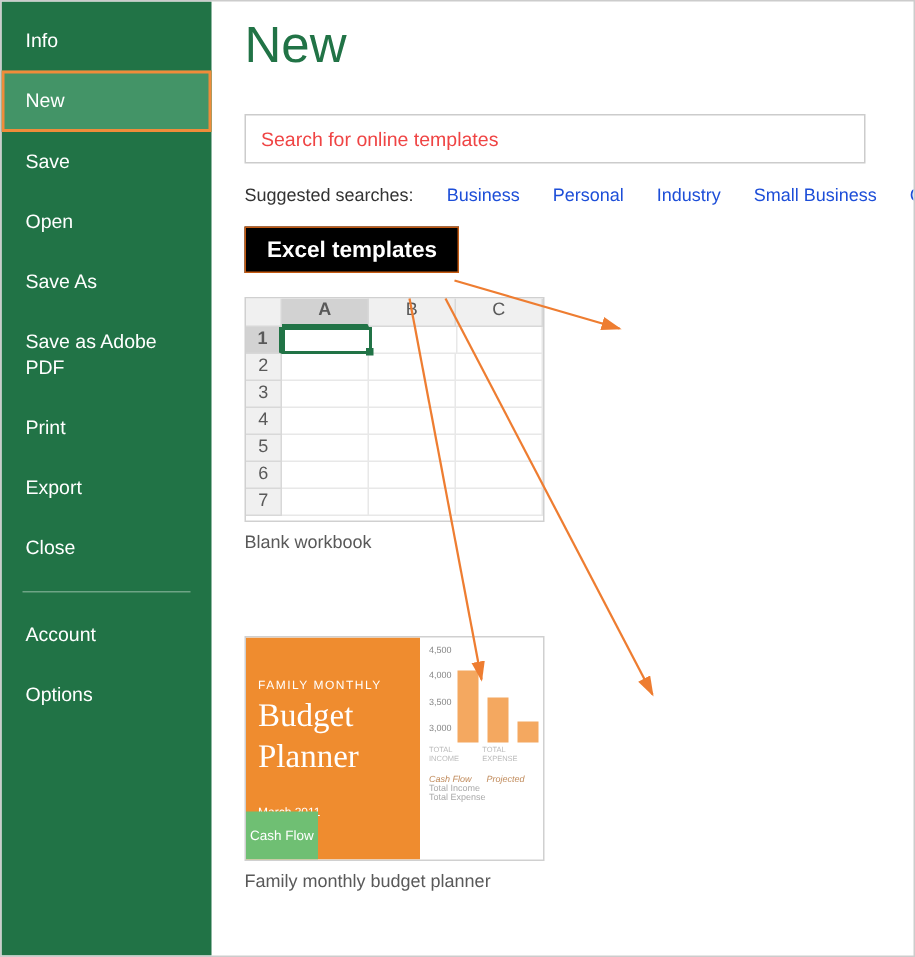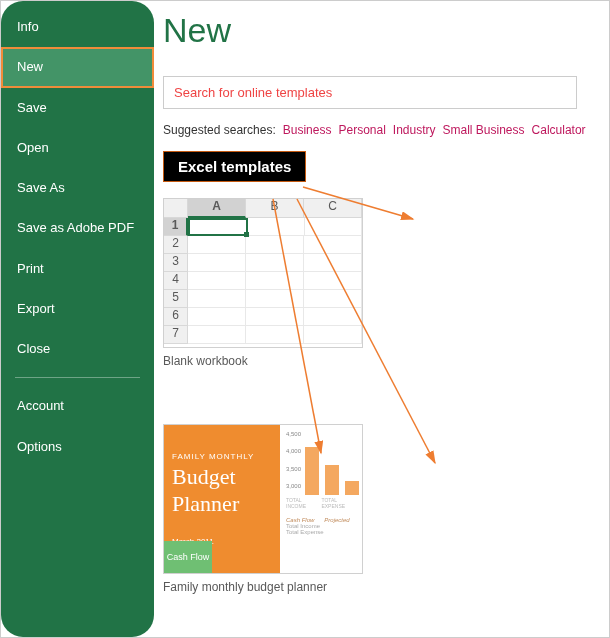--- a/index.html
+++ b/index.html
@@ -1,26 +1,26 @@
 <!DOCTYPE html>
 <html><head>
 <meta charset="utf-8">
 <style>
 * { box-sizing: border-box; margin: 0; padding: 0; }
 body { font-family: "Segoe UI", Arial, sans-serif; width: 610px; height: 638px; overflow: hidden; position: relative; background: #fff; border: 1px solid #ccc; }
-.sidebar { position: absolute; left: 0; top: 0; width: 153px; height: 100%; background: #217346; color: #fff; padding-top: 6px; border-radius: 22px; }
+.sidebar { position: absolute; left: 0; top: 0; width: 140px; height: 100%; background: #217346; color: #fff; padding-top: 6px; }
 .sidebar-item { padding: 10px 14px; font-size: 13px; cursor: pointer; border: 2px solid transparent; line-height: 1.25; }
 .sidebar-item.selected { background: #439467; border: 2px solid #f08c3a; }
 .sidebar-divider { height: 1px; background: rgba(255,255,255,0.35); margin: 8px 14px; }
 .main { position: absolute; left: 128px; top: 0; right: 0; bottom: 0; padding: 10px 0 0 34px; }
 .page-title { font-size: 34px; font-weight: 300; color: #217346; margin-bottom: 26px; }
 .search-box { width: 414px; border: 1px solid #ccc; padding: 8px 10px; font-size: 13px; color: #ef4444; cursor: text; }
-.suggest-row { margin-top: 14px; font-size: 12px; color: #333; display: flex; gap: 7px; align-items: baseline; white-space: nowrap; overflow: hidden; }
+.suggest-row { margin-top: 14px; font-size: 12px; color: #333; display: flex; gap: 22px; align-items: baseline; white-space: nowrap; overflow: hidden; }
 .suggest-row .lbl { color: #333; }
-.suggest-row .sug { color: #be185d; cursor: pointer; }
+.suggest-row .sug { color: #1d4ed8; cursor: pointer; }
 .badge { display: inline-block; background: #000000; color: #fff; border: 1px solid #c55a11; font-size: 15px; font-weight: bold; padding: 6px 14px; margin-top: 14px; }
 .templates { margin-top: 16px; display: flex; flex-wrap: wrap; gap: 56px 50px; }
 .card { width: 200px; }
 .thumb { width: 200px; height: 150px; border: 1px solid #d0d0d0; background: #fff; position: relative; overflow: hidden; cursor: pointer; }
 .caption { font-size: 12px; color: #595959; margin-top: 6px; }
 
 .blank-grid { width: 100%; height: 100%; }
 .bg-head { display: flex; height: 19px; }
 .bg-corner { width: 24px; border-right: 1px solid #d8d8d8; border-bottom: 1px solid #d8d8d8; background: #f0f0f0; }
 .bg-colh { flex: 1; text-align: center; font-size: 12px; color: #595959; border-right: 1px solid #d8d8d8; border-bottom: 1px solid #d8d8d8; background: #f0f0f0; }

